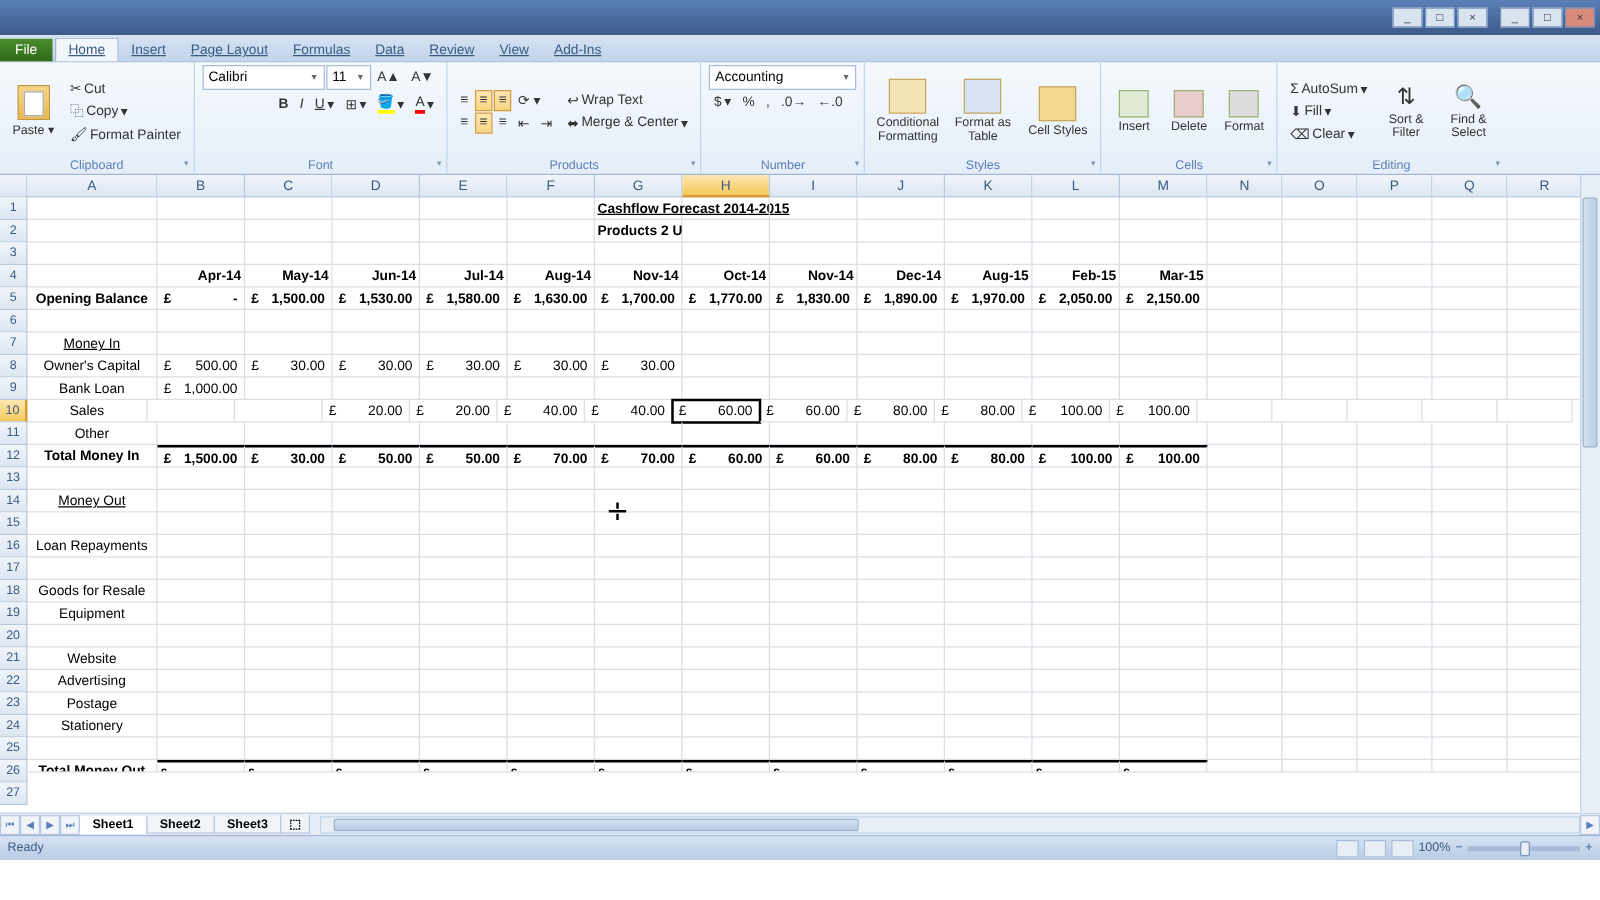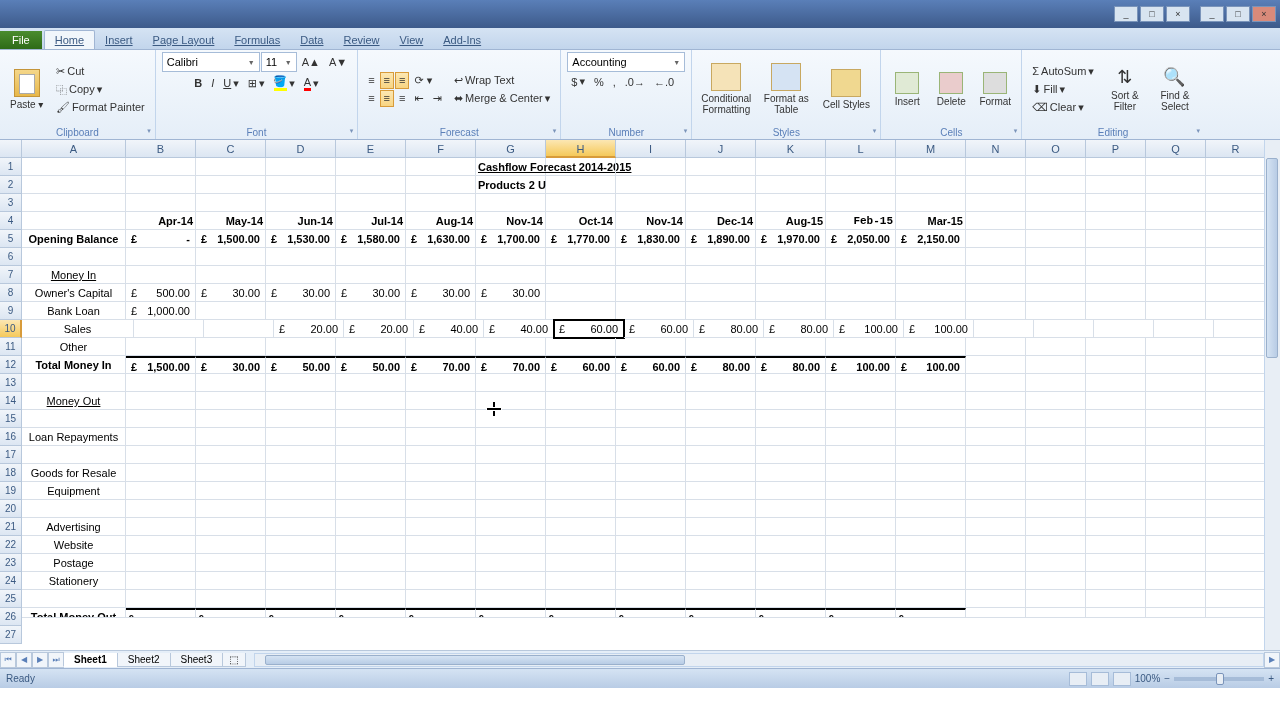--- a/index.html
+++ b/index.html
@@ -69,21 +69,21 @@
 .money { display: flex; justify-content: space-between; padding: 0 3px; }
 .money .cur { }
 .money .val { }
 .sel-cell { outline: 2px solid #000; outline-offset: -1px; background: #fff; }
 .thick-top { border-top: 2px solid #000; }
 
 
 .sheet-tabs-bar { height: 18px; background: #e5eef8; display: flex; align-items: center; border-top: 1px solid #b8c8dc; }
 .tab-nav { display: flex; }
 .tab-nav-btn { width: 16px; height: 16px; border: 1px solid #b8c8dc; background: #f1f5fa; font-size: 8px; text-align: center; line-height: 14px; color: #5a7fb8; }
-.sheet-tab { padding: 1px 10px; font-size: 10px; background: #f1f5fa; border: 1px solid #b8c8dc; border-top: none; margin-left: -1px; }
+.sheet-tab { padding: 1px 10px; font-size: 10px; background: #f1f5fa; border: 1px solid #b8c8dc; border-top: none; margin-left: -1px; font-weight: bold; }
 .sheet-tab.active { background: #fff; font-weight: bold; border-bottom-color: #fff; }
 .hscroll { flex: 1; height: 14px; background: #e8eef5; margin-left: 8px; border: 1px solid #c2d5ec; position: relative; }
 .hscroll-thumb { position: absolute; left: 10px; width: 420px; height: 10px; top: 1px; background: linear-gradient(#d5e3f3, #b8cce5); border: 1px solid #9ab0cc; border-radius: 2px; }
 
 
 .statusbar { height: 20px; background: linear-gradient(#d5e3f3, #b8cce5); display: flex; align-items: center; justify-content: space-between; padding: 0 6px; font-size: 10px; color: #3b5a82; border-top: 1px solid #a0b5d3; }
 .status-right { display: flex; align-items: center; gap: 4px; }
 .view-btn { width: 18px; height: 14px; background: #e8eef5; border: 1px solid #a6bcd8; }
 .zoom-slider { width: 90px; height: 4px; background: #a6bcd8; position: relative; }
 .zoom-thumb { position: absolute; left: 42px; top: -4px; width: 8px; height: 12px; background: #e8eef5; border: 1px solid #7a94ba; border-radius: 2px; }
@@ -138,21 +138,21 @@
         <div class="rbtn">
             <span>🖌</span> 
             <span>Format Painter</span>
           </div>
       </div>
     </div>
     <div class="ribbon-group-label">Clipboard</div>
   </div>
 
   <div class="ribbon-group">
-    <div class="ribbon-content vstack" style="align-items:center">
+    <div class="ribbon-content vstack" style="align-items:flex-end">
       <div class="hstack">
         <div class="font-select">
             <span>Calibri</span>
             <span class="dd-arrow">▼</span>
           </div>
         <div class="size-select">
             <span>11</span>
             <span class="dd-arrow">▼</span>
           </div>
         <div class="rbtn">
@@ -196,21 +196,21 @@
         </div>
       </div>
       <div class="vstack">
         <div class="rbtn">
             <span>↩</span> 
             <span>Wrap Text</span>
           </div>
         <div class="rbtn"><span>⬌</span> <span>Merge &amp; Center</span> ▾</div>
       </div>
     </div>
-    <div class="ribbon-group-label">Forecast</div>
+    <div class="ribbon-group-label">Products</div>
   </div>
 
   <div class="ribbon-group">
     <div class="ribbon-content vstack" style="align-items:flex-start">
       <div class="num-select">
           <span>Accounting</span>
           <span class="dd-arrow">▼</span>
         </div>
       <div class="hstack">
         <div class="rbtn"><span>$</span> ▾</div>
@@ -396,21 +396,21 @@
         <div class="cell b r" style="width: 70px;">Apr-14</div>
         <div class="cell b r" style="width: 70px;">May-14</div>
         <div class="cell b r" style="width: 70px;">Jun-14</div>
         <div class="cell b r" style="width: 70px;">Jul-14</div>
         <div class="cell b r" style="width: 70px;">Aug-14</div>
         <div class="cell b r" style="width: 70px;">Nov-14</div>
         <div class="cell b r" style="width: 70px;">Oct-14</div>
         <div class="cell b r" style="width: 70px;">Nov-14</div>
         <div class="cell b r" style="width: 70px;">Dec-14</div>
         <div class="cell b r" style="width: 70px;">Aug-15</div>
-        <div class="cell b r" style="width: 70px; font-family: Liberation Mono, monospace;">Feb-15</div>
+        <div class="cell b r" style="width: 70px;">Feb-15</div>
         <div class="cell b r" style="width: 70px;">Mar-15</div>
         <div class="cell" style="width: 60px;"></div>
         <div class="cell" style="width: 60px;"></div>
         <div class="cell" style="width: 60px;"></div>
         <div class="cell" style="width: 60px;"></div>
         <div class="cell" style="width: 60px;"></div>
       </div>
       <div class="row">
         <div class="cell b c" style="width: 104px;">Opening Balance</div>
         <div class="cell b" style="width: 70px;">
@@ -600,21 +600,21 @@
         <div class="cell" style="width: 70px;"></div>
         <div class="cell" style="width: 70px;"></div>
         <div class="cell" style="width: 70px;"></div>
         <div class="cell" style="width: 60px;"></div>
         <div class="cell" style="width: 60px;"></div>
         <div class="cell" style="width: 60px;"></div>
         <div class="cell" style="width: 60px;"></div>
         <div class="cell" style="width: 60px;"></div>
       </div>
       <div class="row">
-        <div class="cell c" style="width: 112px;">Sales</div>
+        <div class="cell c" style="width: 96px;">Sales</div>
         <div class="cell" style="width: 70px;"></div>
         <div class="cell" style="width: 70px;"></div>
         <div class="cell" style="width: 70px;">
           <div class="money">
             <span class="cur">£</span>
             <span class="val">20.00</span>
           </div>
         </div>
         <div class="cell" style="width: 70px;">
           <div class="money">
@@ -930,41 +930,41 @@
         <div class="cell" style="width: 70px;"></div>
         <div class="cell" style="width: 70px;"></div>
         <div class="cell" style="width: 70px;"></div>
         <div class="cell" style="width: 60px;"></div>
         <div class="cell" style="width: 60px;"></div>
         <div class="cell" style="width: 60px;"></div>
         <div class="cell" style="width: 60px;"></div>
         <div class="cell" style="width: 60px;"></div>
       </div>
       <div class="row">
+        <div class="cell c" style="width: 104px;">Website</div>
+        <div class="cell" style="width: 70px;"></div>
+        <div class="cell" style="width: 70px;"></div>
+        <div class="cell" style="width: 70px;"></div>
+        <div class="cell" style="width: 70px;"></div>
+        <div class="cell" style="width: 70px;"></div>
+        <div class="cell" style="width: 70px;"></div>
+        <div class="cell" style="width: 70px;"></div>
+        <div class="cell" style="width: 70px;"></div>
+        <div class="cell" style="width: 70px;"></div>
+        <div class="cell" style="width: 70px;"></div>
+        <div class="cell" style="width: 70px;"></div>
+        <div class="cell" style="width: 70px;"></div>
+        <div class="cell" style="width: 60px;"></div>
+        <div class="cell" style="width: 60px;"></div>
+        <div class="cell" style="width: 60px;"></div>
+        <div class="cell" style="width: 60px;"></div>
+        <div class="cell" style="width: 60px;"></div>
+      </div>
+      <div class="row">
         <div class="cell c" style="width: 104px;">Advertising</div>
-        <div class="cell" style="width: 70px;"></div>
-        <div class="cell" style="width: 70px;"></div>
-        <div class="cell" style="width: 70px;"></div>
-        <div class="cell" style="width: 70px;"></div>
-        <div class="cell" style="width: 70px;"></div>
-        <div class="cell" style="width: 70px;"></div>
-        <div class="cell" style="width: 70px;"></div>
-        <div class="cell" style="width: 70px;"></div>
-        <div class="cell" style="width: 70px;"></div>
-        <div class="cell" style="width: 70px;"></div>
-        <div class="cell" style="width: 70px;"></div>
-        <div class="cell" style="width: 70px;"></div>
-        <div class="cell" style="width: 60px;"></div>
-        <div class="cell" style="width: 60px;"></div>
-        <div class="cell" style="width: 60px;"></div>
-        <div class="cell" style="width: 60px;"></div>
-        <div class="cell" style="width: 60px;"></div>
-      </div>
-      <div class="row">
-        <div class="cell c" style="width: 104px;">Website</div>
         <div class="cell" style="width: 70px;"></div>
         <div class="cell" style="width: 70px;"></div>
         <div class="cell" style="width: 70px;"></div>
         <div class="cell" style="width: 70px;"></div>
         <div class="cell" style="width: 70px;"></div>
         <div class="cell" style="width: 70px;"></div>
         <div class="cell" style="width: 70px;"></div>
         <div class="cell" style="width: 70px;"></div>
         <div class="cell" style="width: 70px;"></div>
         <div class="cell" style="width: 70px;"></div>

